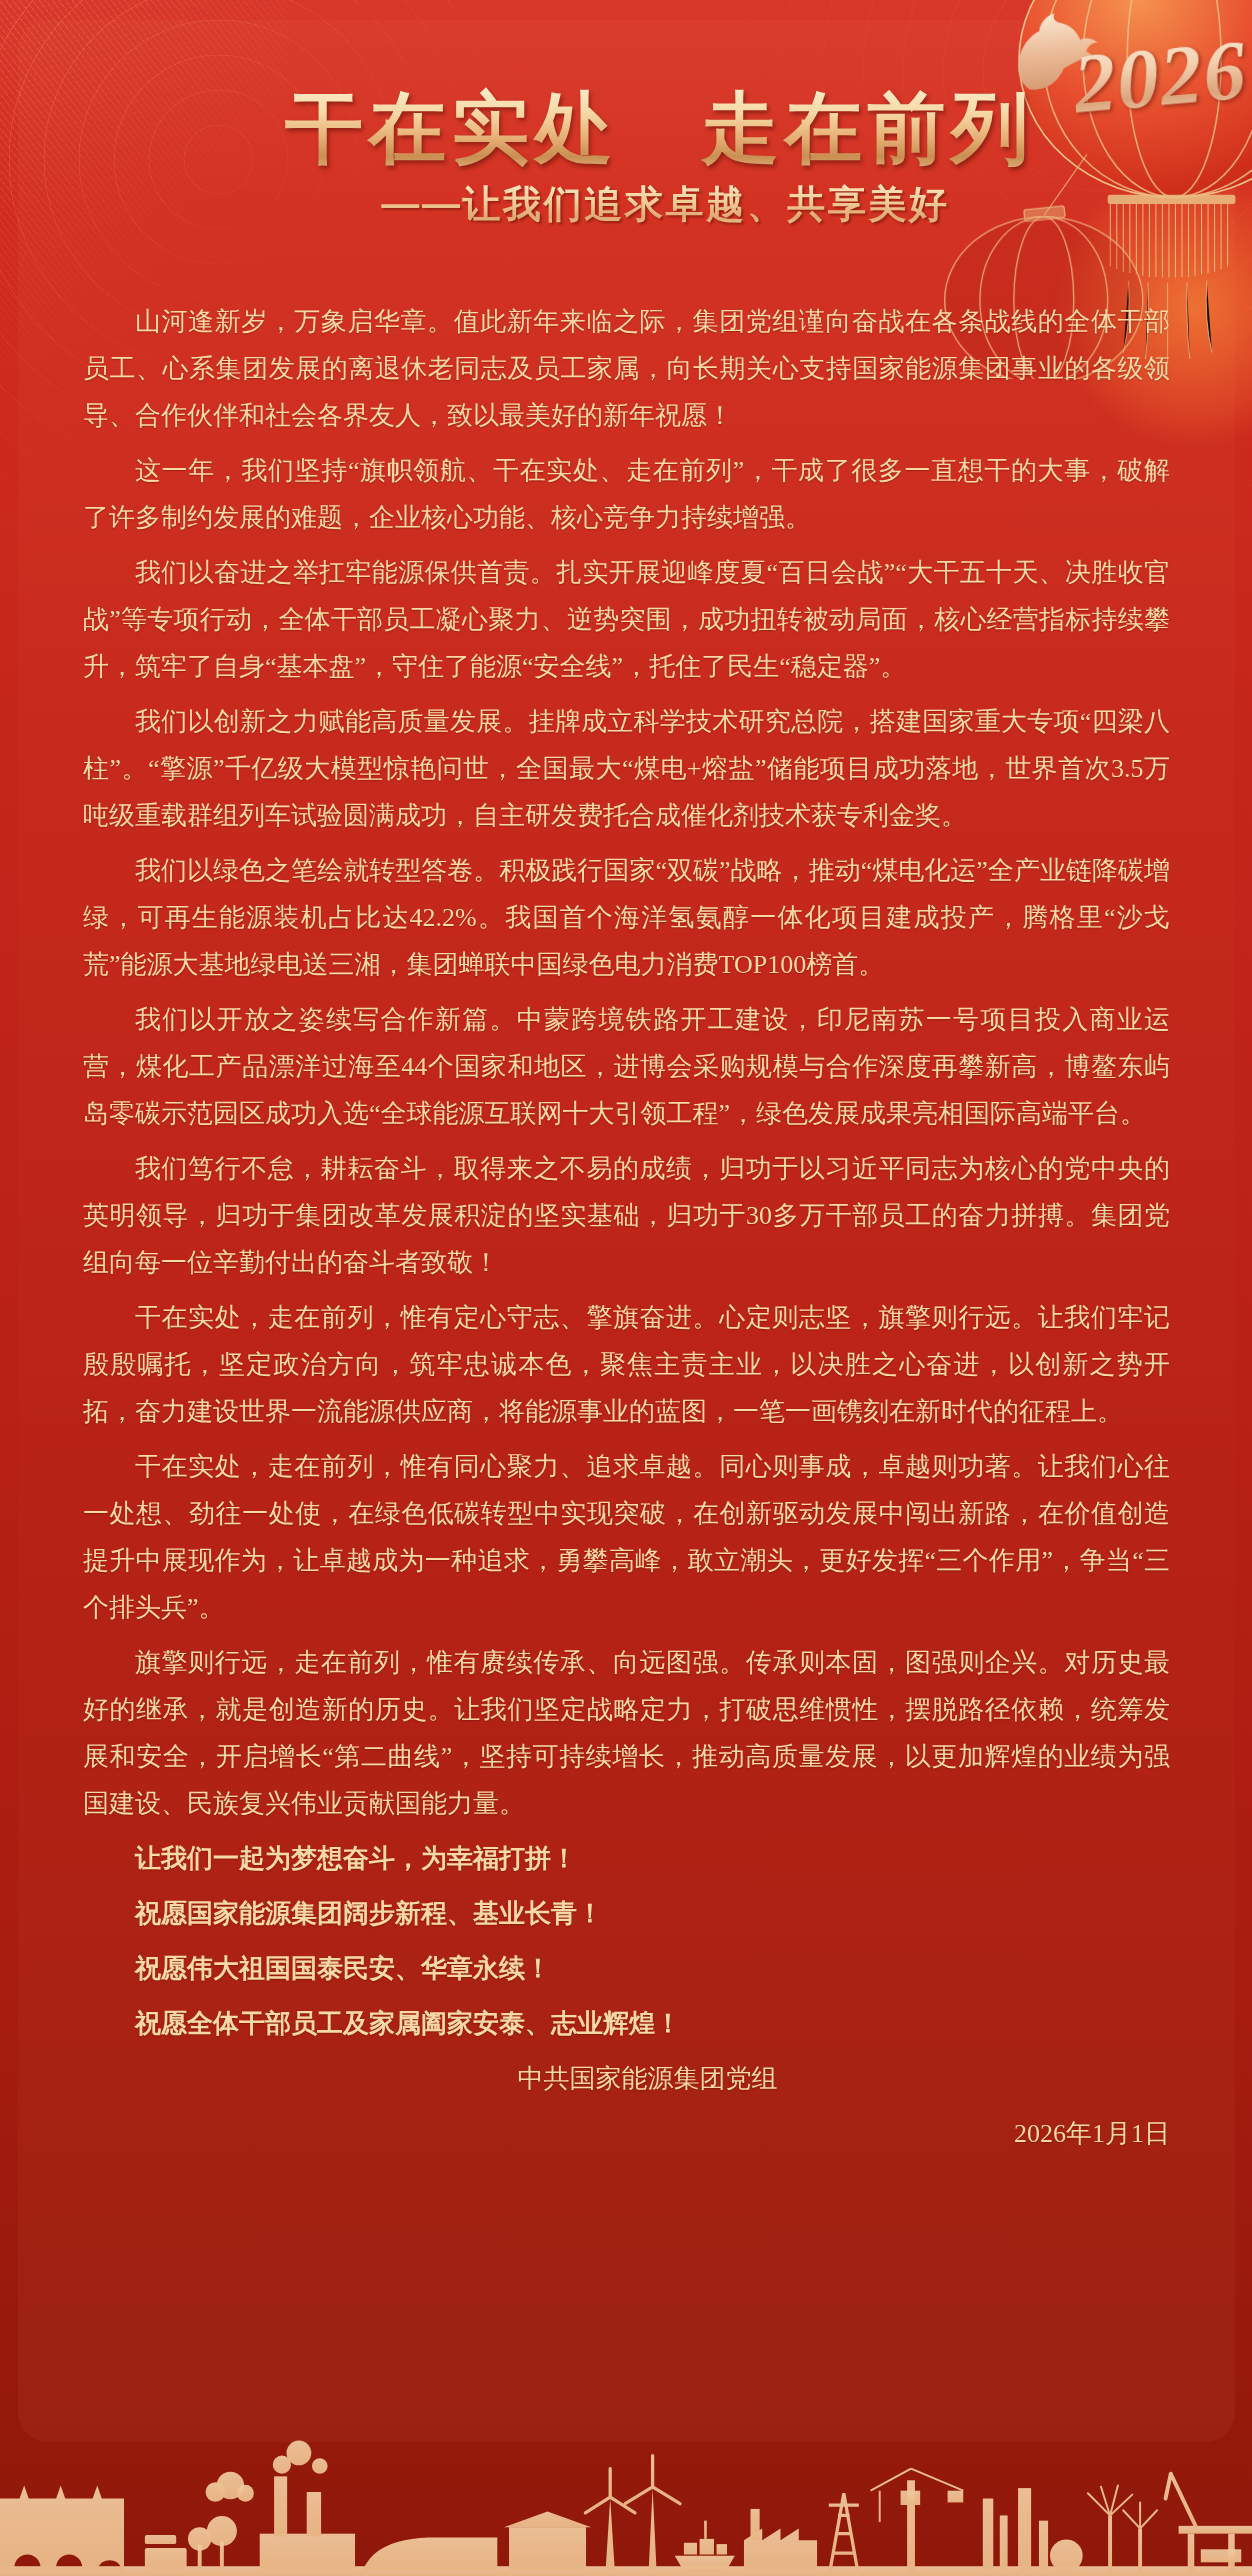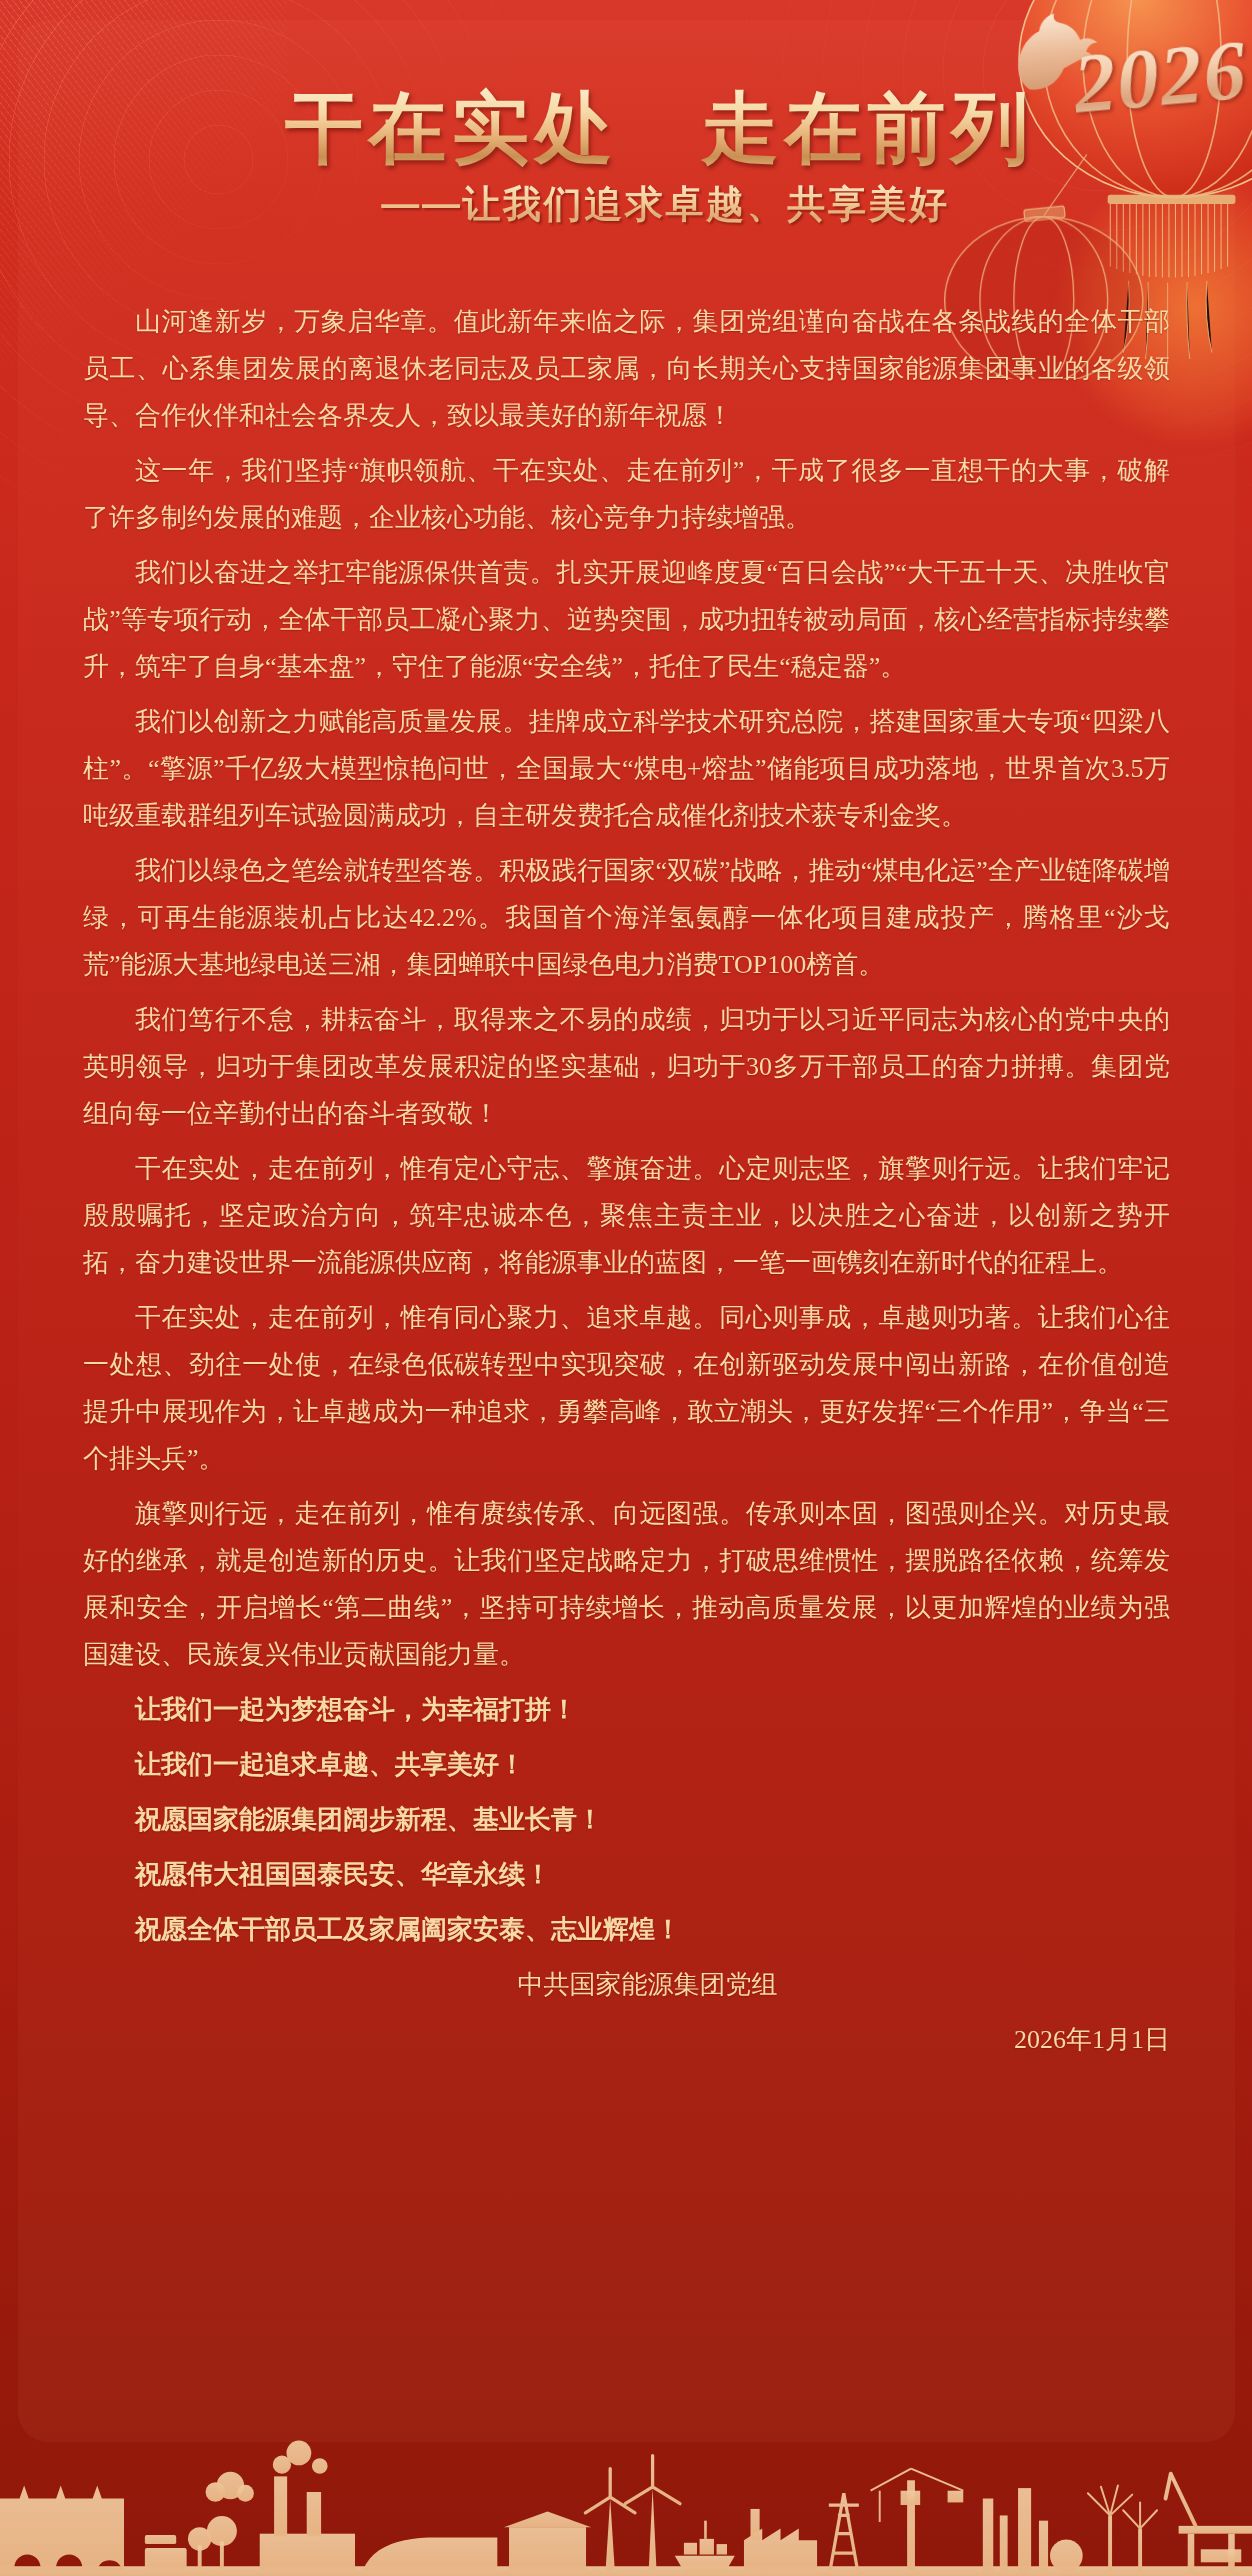--- a/index.html
+++ b/index.html
@@ -128,26 +128,26 @@
 
   <div class="title">干在实处　走在前列</div>
   <div class="subtitle">——让我们追求卓越、共享美好</div>
 
   <div class="letter">
     <p class="para">山河逢新岁，万象启华章。值此新年来临之际，集团党组谨向奋战在各条战线的全体干部员工、心系集团发展的离退休老同志及员工家属，向长期关心支持国家能源集团事业的各级领导、合作伙伴和社会各界友人，致以最美好的新年祝愿！</p>
       <p class="para">这一年，我们坚持“旗帜领航、干在实处、走在前列”，干成了很多一直想干的大事，破解了许多制约发展的难题，企业核心功能、核心竞争力持续增强。</p>
       <p class="para">我们以奋进之举扛牢能源保供首责。扎实开展迎峰度夏“百日会战”“大干五十天、决胜收官战”等专项行动，全体干部员工凝心聚力、逆势突围，成功扭转被动局面，核心经营指标持续攀升，筑牢了自身“基本盘”，守住了能源“安全线”，托住了民生“稳定器”。</p>
       <p class="para">我们以创新之力赋能高质量发展。挂牌成立科学技术研究总院，搭建国家重大专项“四梁八柱”。“擎源”千亿级大模型惊艳问世，全国最大“煤电+熔盐”储能项目成功落地，世界首次3.5万吨级重载群组列车试验圆满成功，自主研发费托合成催化剂技术获专利金奖。</p>
       <p class="para">我们以绿色之笔绘就转型答卷。积极践行国家“双碳”战略，推动“煤电化运”全产业链降碳增绿，可再生能源装机占比达42.2%。我国首个海洋氢氨醇一体化项目建成投产，腾格里“沙戈荒”能源大基地绿电送三湘，集团蝉联中国绿色电力消费TOP100榜首。</p>
+      <p class="para">我们以开放之姿续写合作新篇。中蒙跨境铁路开工建设，印尼南苏一号项目投入商业运营，煤化工产品漂洋过海至44个国家和地区，进博会采购规模与合作深度再攀新高，博鳌东屿岛零碳示范园区成功入选“全球能源互联网十大引领工程”，绿色发展成果亮相国际高端平台。</p>
       <p class="para">我们笃行不怠，耕耘奋斗，取得来之不易的成绩，归功于以习近平同志为核心的党中央的英明领导，归功于集团改革发展积淀的坚实基础，归功于30多万干部员工的奋力拼搏。集团党组向每一位辛勤付出的奋斗者致敬！</p>
       <p class="para">干在实处，走在前列，惟有定心守志、擎旗奋进。心定则志坚，旗擎则行远。让我们牢记殷殷嘱托，坚定政治方向，筑牢忠诚本色，聚焦主责主业，以决胜之心奋进，以创新之势开拓，奋力建设世界一流能源供应商，将能源事业的蓝图，一笔一画镌刻在新时代的征程上。</p>
       <p class="para">干在实处，走在前列，惟有同心聚力、追求卓越。同心则事成，卓越则功著。让我们心往一处想、劲往一处使，在绿色低碳转型中实现突破，在创新驱动发展中闯出新路，在价值创造提升中展现作为，让卓越成为一种追求，勇攀高峰，敢立潮头，更好发挥“三个作用”，争当“三个排头兵”。</p>
       <p class="para">旗擎则行远，走在前列，惟有赓续传承、向远图强。传承则本固，图强则企兴。对历史最好的继承，就是创造新的历史。让我们坚定战略定力，打破思维惯性，摆脱路径依赖，统筹发展和安全，开启增长“第二曲线”，坚持可持续增长，推动高质量发展，以更加辉煌的业绩为强国建设、民族复兴伟业贡献国能力量。</p>
       <p class="wish">让我们一起为梦想奋斗，为幸福打拼！</p>
-      <p class="wish">让我们一起追求卓越、共享美好！</p>
       <p class="wish">祝愿国家能源集团阔步新程、基业长青！</p>
       <p class="wish">祝愿伟大祖国国泰民安、华章永续！</p>
       <p class="wish">祝愿全体干部员工及家属阖家安泰、志业辉煌！</p>
       <p class="signature">中共国家能源集团党组</p>
     <p class="dateline">2026年1月1日</p>
   </div>
 
   <svg class="skyline" viewBox="0 0 1920 215" preserveAspectRatio="none">
     <defs>
       <linearGradient id="sg" x1="0" y1="0" x2="0" y2="1">

